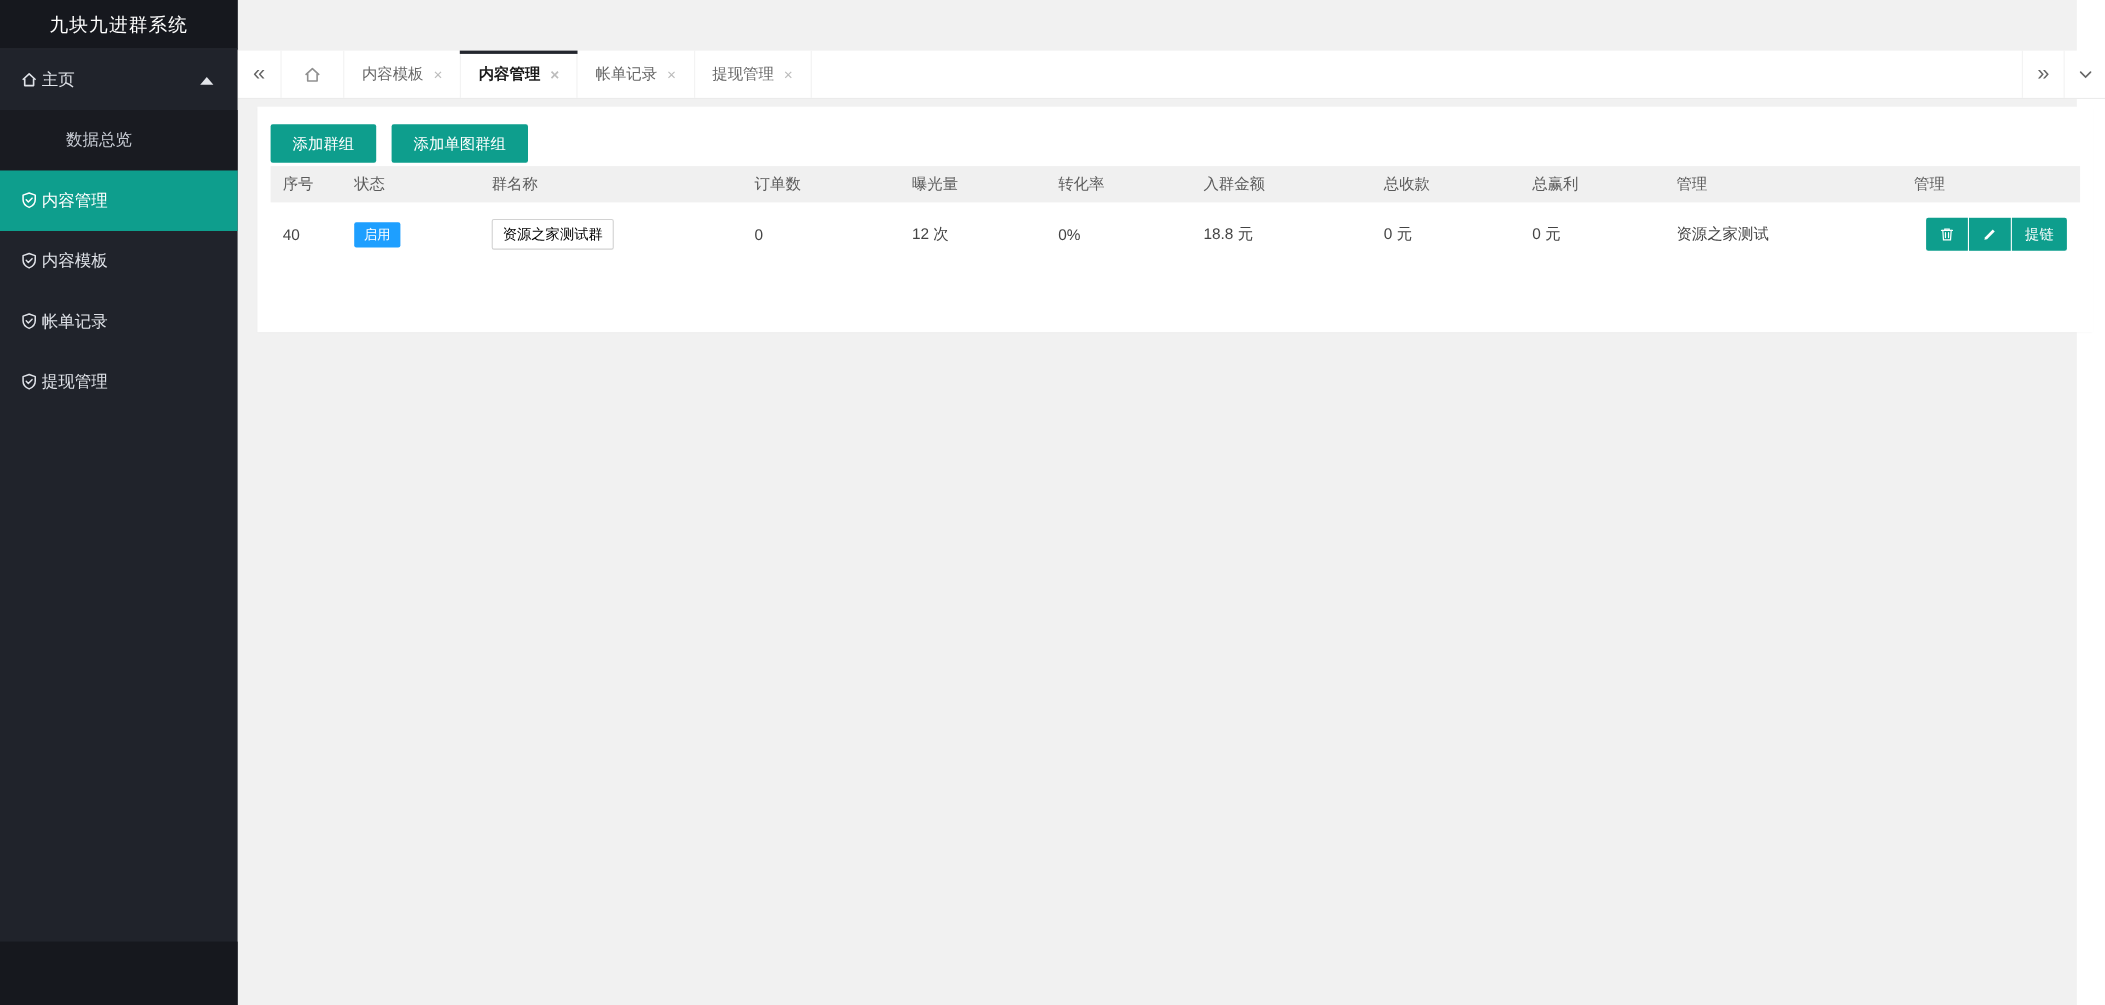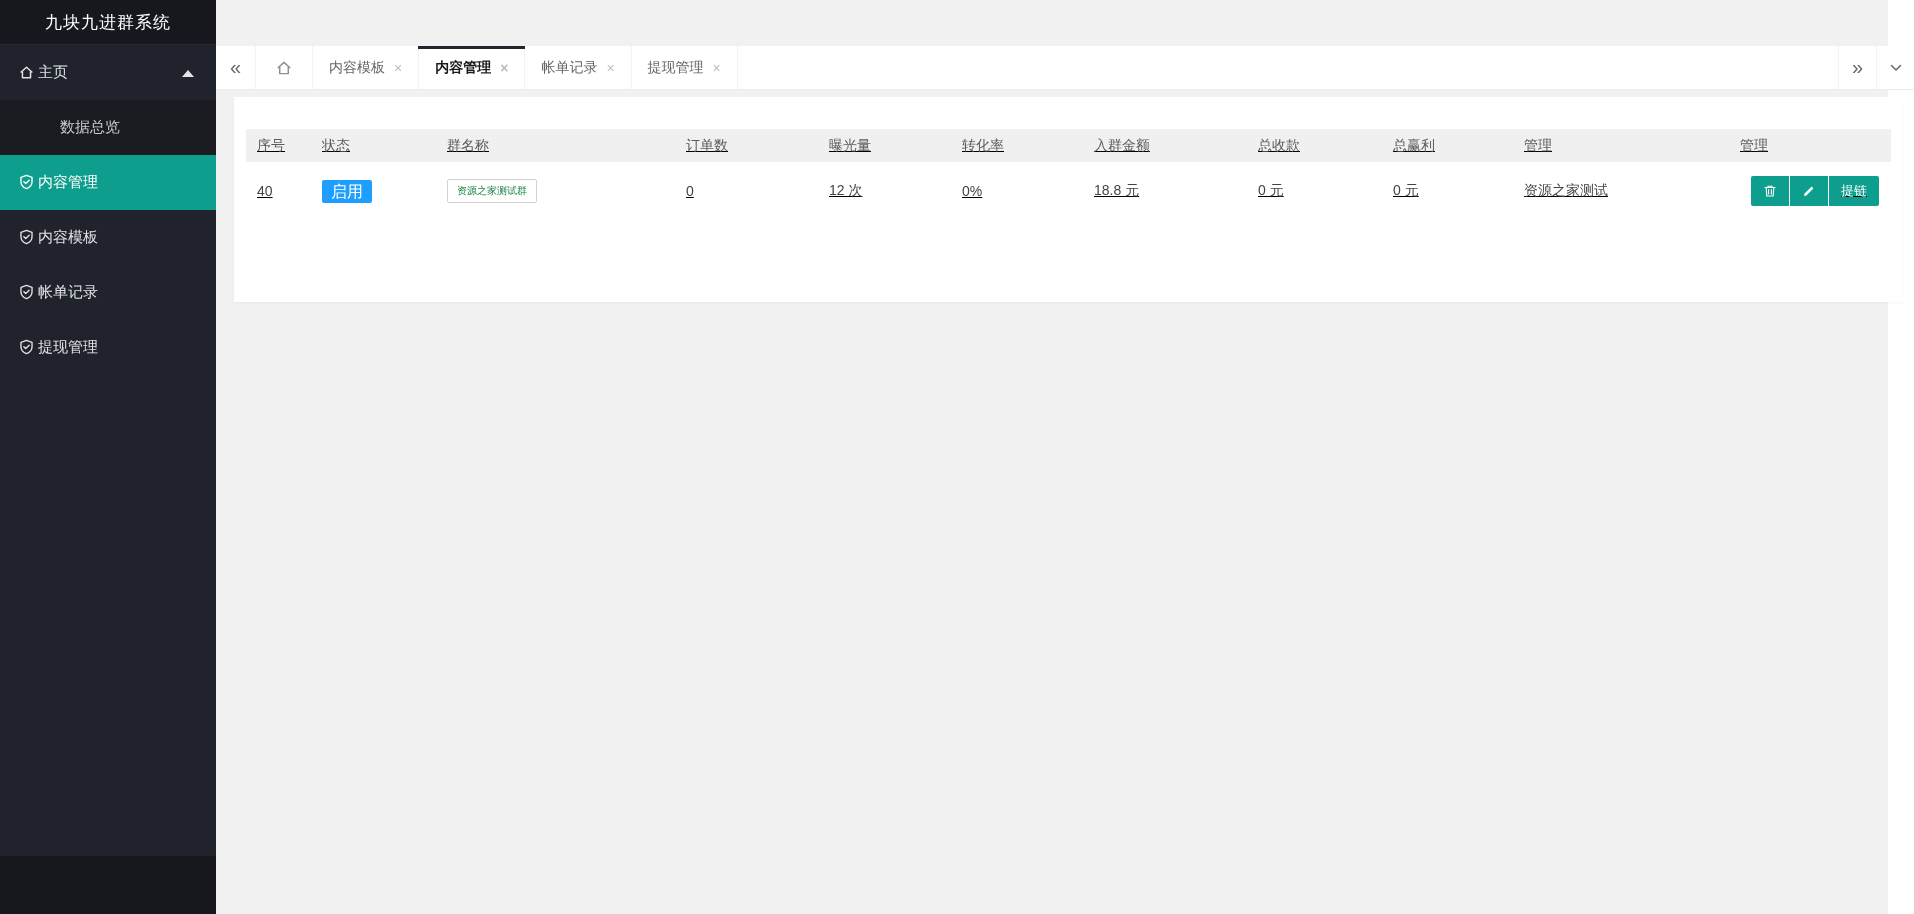--- a/index.html
+++ b/index.html
@@ -54,32 +54,32 @@
     border-right:none; font-size:20px; color:#666; }
 
   
   .panel { position:absolute; left:234px; top:97px; width:1669px; height:205px;
     background:#ffffff; box-shadow:0 1px 2px rgba(0,0,0,0.04); padding:15px 12px; }
   .btn-row { display:flex; gap:14px; margin-top:1px; }
   .btn { height:35px; background:#0e9e8d; color:#ffffff; border:none; border-radius:2px;
     font-size:14px; padding:0 20px; cursor:pointer;
     font-family:"Liberation Sans","DejaVu Sans",sans-serif; }
 
-  .tbl { margin-top:17px; width:1645px;text-decoration:underline; }
+  .tbl { margin-top:3px; width:1645px; }
   .grid-row { display:grid;
     grid-template-columns:65px 125px 239px 143px 133px 132px 164px 135px 131px 216px 151px;
     align-items:center; }
   .grid-row > div { padding-left:11px; }
   .thead { background:#f0f0f0; height:33px; color:#5b5b5b; font-size:14px; }
   .trow { height:58px; color:#444; font-size:14px; }
 
-  .badge-on { display:inline-block; background:#1e9fff; color:#fff; font-size:16px;
+  .badge-on { display:inline-block; background:#1e9fff; color:#fff; font-size:12px;
     line-height:23px; padding:0 9px; border-radius:2px; }
   .name-box { display:inline-block; border:1px solid #d2d2d2; border-radius:2px;
-    padding:4px 9px; font-size:10px; color:#15803d; background:#fff; }
+    padding:4px 9px; font-size:13px; color:#000000; background:#fff; }
 
   .act-group { display:flex; gap:1px;padding-left:11px; }
   .act-btn { background:#0e9e8d; color:#fff; border:none; height:30px; display:flex;
     align-items:center; justify-content:center; cursor:pointer; padding:0 12px;
     font-size:13px; font-family:"Liberation Sans","DejaVu Sans",sans-serif; }
   .act-btn.first { border-radius:2px 0 0 2px; }
   .act-btn.last { border-radius:0 2px 2px 0; }
   .act-ic { width:14px; height:14px; }
 
   svg { display:block; }
@@ -168,20 +168,24 @@
     <div class="tab-cell tab-spacer"></div>
     <div class="tab-cell tab-right">»</div>
     <div class="tab-cell tab-right">
       <svg width="16" height="16" viewBox="0 0 16 16" fill="none" stroke="#666" stroke-width="1.5" stroke-linecap="round">
         <path d="M3.5 5.5 L8 10 L12.5 5.5"></path>
       </svg>
     </div>
   </div>
 
   <div class="panel">
+    <div class="btn-row">
+      <button class="btn">添加群组</button>
+      <button class="btn">添加单图群组</button>
+    </div>
 
     <div class="tbl">
       <div class="grid-row thead">
         <div>序号</div>
         <div>状态</div>
         <div>群名称</div>
         <div>订单数</div>
         <div>曝光量</div>
         <div>转化率</div>
         <div>入群金额</div>

